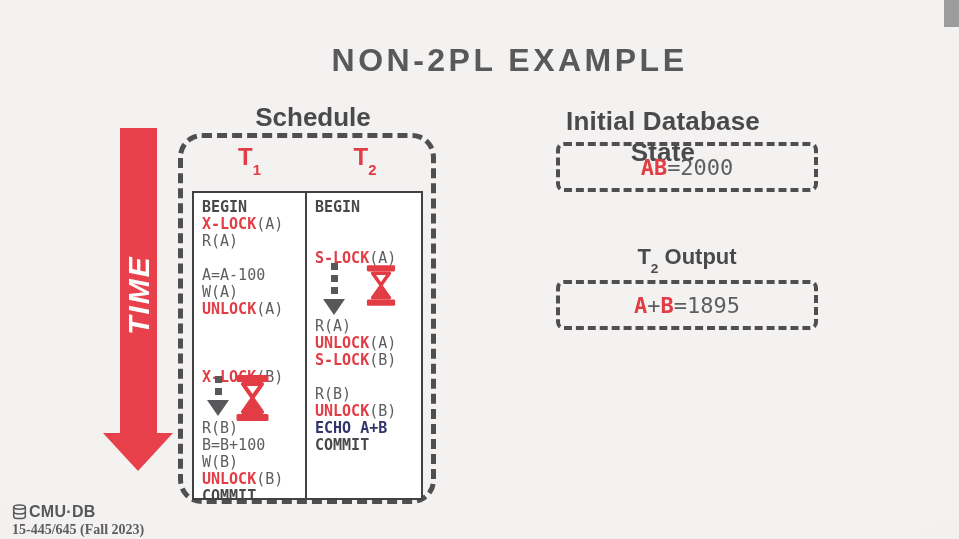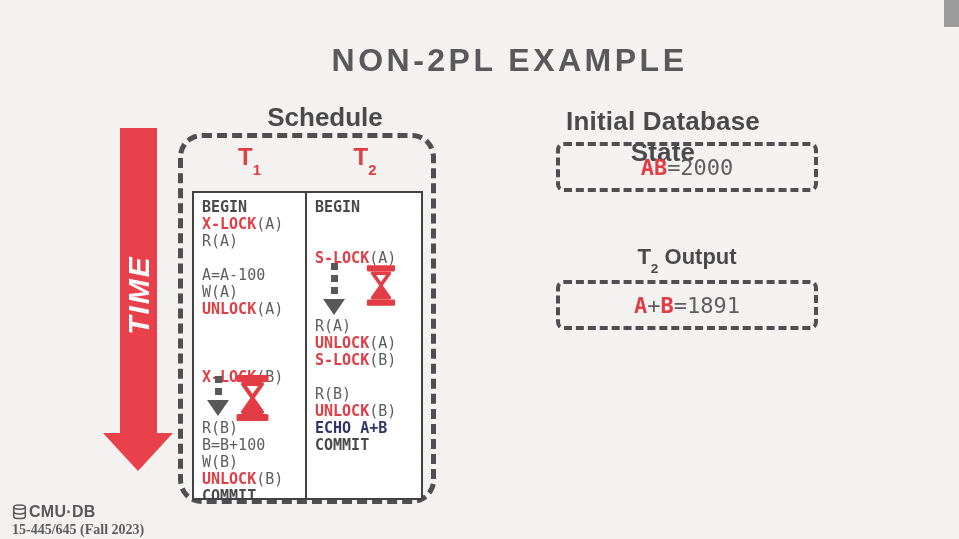--- a/index.html
+++ b/index.html
@@ -32,21 +32,21 @@
     border-left:35px solid transparent; border-right:35px solid transparent;
     border-top:38px solid #e8414b;
   }
   .time-label{
     transform:rotate(-90deg) translateX(-14px);
     color:#ffffff; font-size:30px; font-weight:700; font-style:italic;
     letter-spacing:2px; white-space:nowrap;
   }
   
   .sec-heading{ position:absolute; margin:0; color:#4a4a4c; font-weight:700; text-align:center; }
-  .schedule-heading{ left:196px; width:258px; top:102px; font-size:26px; }
+  .schedule-heading{ left:184px; width:258px; top:102px; font-size:26px; }
   .state-heading{ left:532px; width:262px; top:106px; font-size:26px; letter-spacing:0.2px;}
   .output-heading{ left:556px; width:262px; top:244px; font-size:22px; }
   sub{ font-size:0.62em; position:relative; top:0.25em; line-height:0; }
   
   .schedule-box{
     position:absolute; left:178px; top:133px; width:258px; height:371px;
     border:5px dashed #4f4f51; border-radius:24px; box-sizing:border-box;
   }
   .txn-label{
     position:absolute; top:143px; font-size:24px; font-weight:700; color:#e23c45;
@@ -157,21 +157,21 @@
           <path d="M7.5 37 h19 L17 23.5 Z" fill="currentColor" stroke="currentColor" stroke-width="4" stroke-linejoin="round"></path>
         </svg>
       </span>
     </div>
   </div>
 
   <h2 class="sec-heading state-heading">Initial Database State</h2>
   <div class="dash-box init-box" id="init-box"><span class="seg-r">A</span><span class="seg-r">B</span><span class="seg-p">=2000</span></div>
 
   <h2 class="sec-heading output-heading"><span>T</span><sub>2</sub><span> Output</span></h2>
-  <div class="dash-box out-box" id="out-box"><span class="seg-r">A</span><span class="seg-p">+</span><span class="seg-r">B</span><span class="seg-p">=1891</span></div>
+  <div class="dash-box out-box" id="out-box"><span class="seg-r">A</span><span class="seg-p">+</span><span class="seg-r">B</span><span class="seg-p">=1895</span></div>
 
   <div class="footer">
     <div class="logo-row">
       <span style="display:inline-flex;color:#58585a;">
         <svg width="15" height="16" viewBox="0 0 16 17">
           <g fill="none" stroke="currentColor" stroke-width="1.6">
             <ellipse cx="8" cy="3.2" rx="6.2" ry="2.3"></ellipse>
             <path d="M1.8 3.2 v5 c0 1.3 2.8 2.3 6.2 2.3 s6.2 -1 6.2 -2.3 v-5"></path>
             <path d="M1.8 8.2 v5 c0 1.3 2.8 2.3 6.2 2.3 s6.2 -1 6.2 -2.3 v-5"></path>
           </g>

